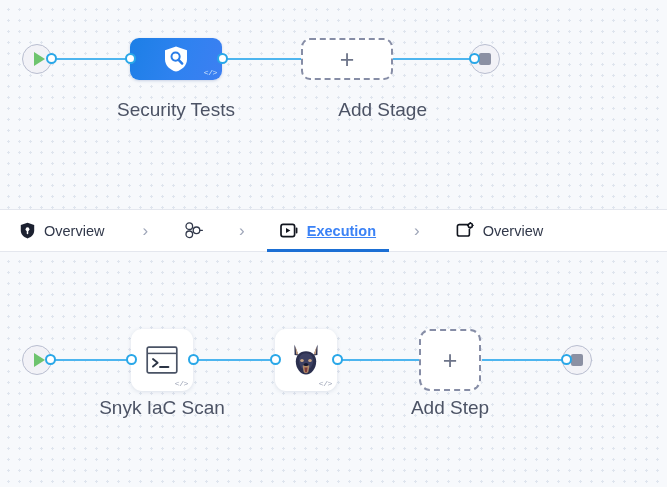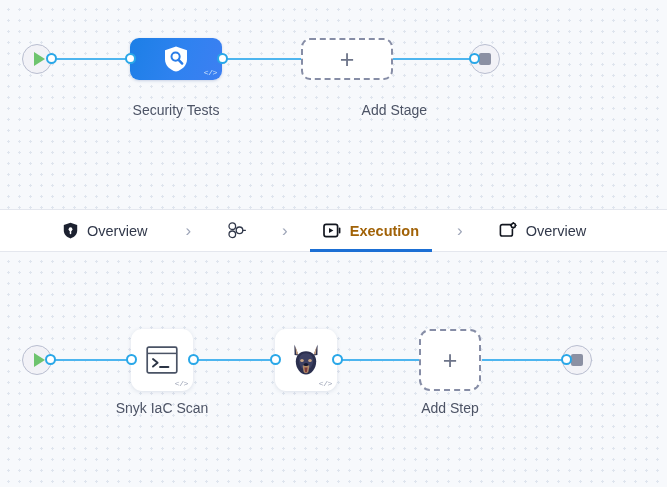--- a/index.html
+++ b/index.html
@@ -88,41 +88,41 @@
     font-size: 8px; letter-spacing: -.4px;
     font-family: "Liberation Mono", monospace;
   }
   .code-badge.on-blue  { color: #cfe4fb; }
   .code-badge.on-white { color: #9aa1b4; }
 
   
   .node-label {
     position: absolute;
     text-align: center;
-    font-size: 14px; line-height: 18px;
+    font-size: 19px; line-height: 18px;
     color: #4c5365;
     white-space: pre-line;
   }
 
   
   #tabbar {
     position: absolute; left: 0; top: 209px;
     width: 667px; height: 43px;
     background: #ffffff;
     border-top: 1px solid #e4e7ee;
     border-bottom: 1px solid #e4e7ee;
-    display: flex; align-items: center; padding-left: 43px;
+    display: flex; align-items: center;
   }
   .tab {
     display: flex; align-items: center; gap: 9px;
     height: 43px; position: relative;
     padding: 0 2px;
   }
   .tab-label { font-size: 14.5px; color: #31384a; }
-  .tab.active .tab-label { color: #a16207; font-weight: 700; }
+  .tab.active .tab-label { color: #3b82f6; font-weight: 700; text-decoration: underline; }
   .tab.active::after {
     content: ""; position: absolute;
     left: -11px; right: -11px; bottom: 0;
     height: 3px; background: #1b6fd4;
   }
   .tab-icon { display: flex; align-items: center; justify-content: center; }
   .chev {
     color: #9ea5b8; font-size: 17px; font-weight: 300;
     display: flex; align-items: center;
   }

